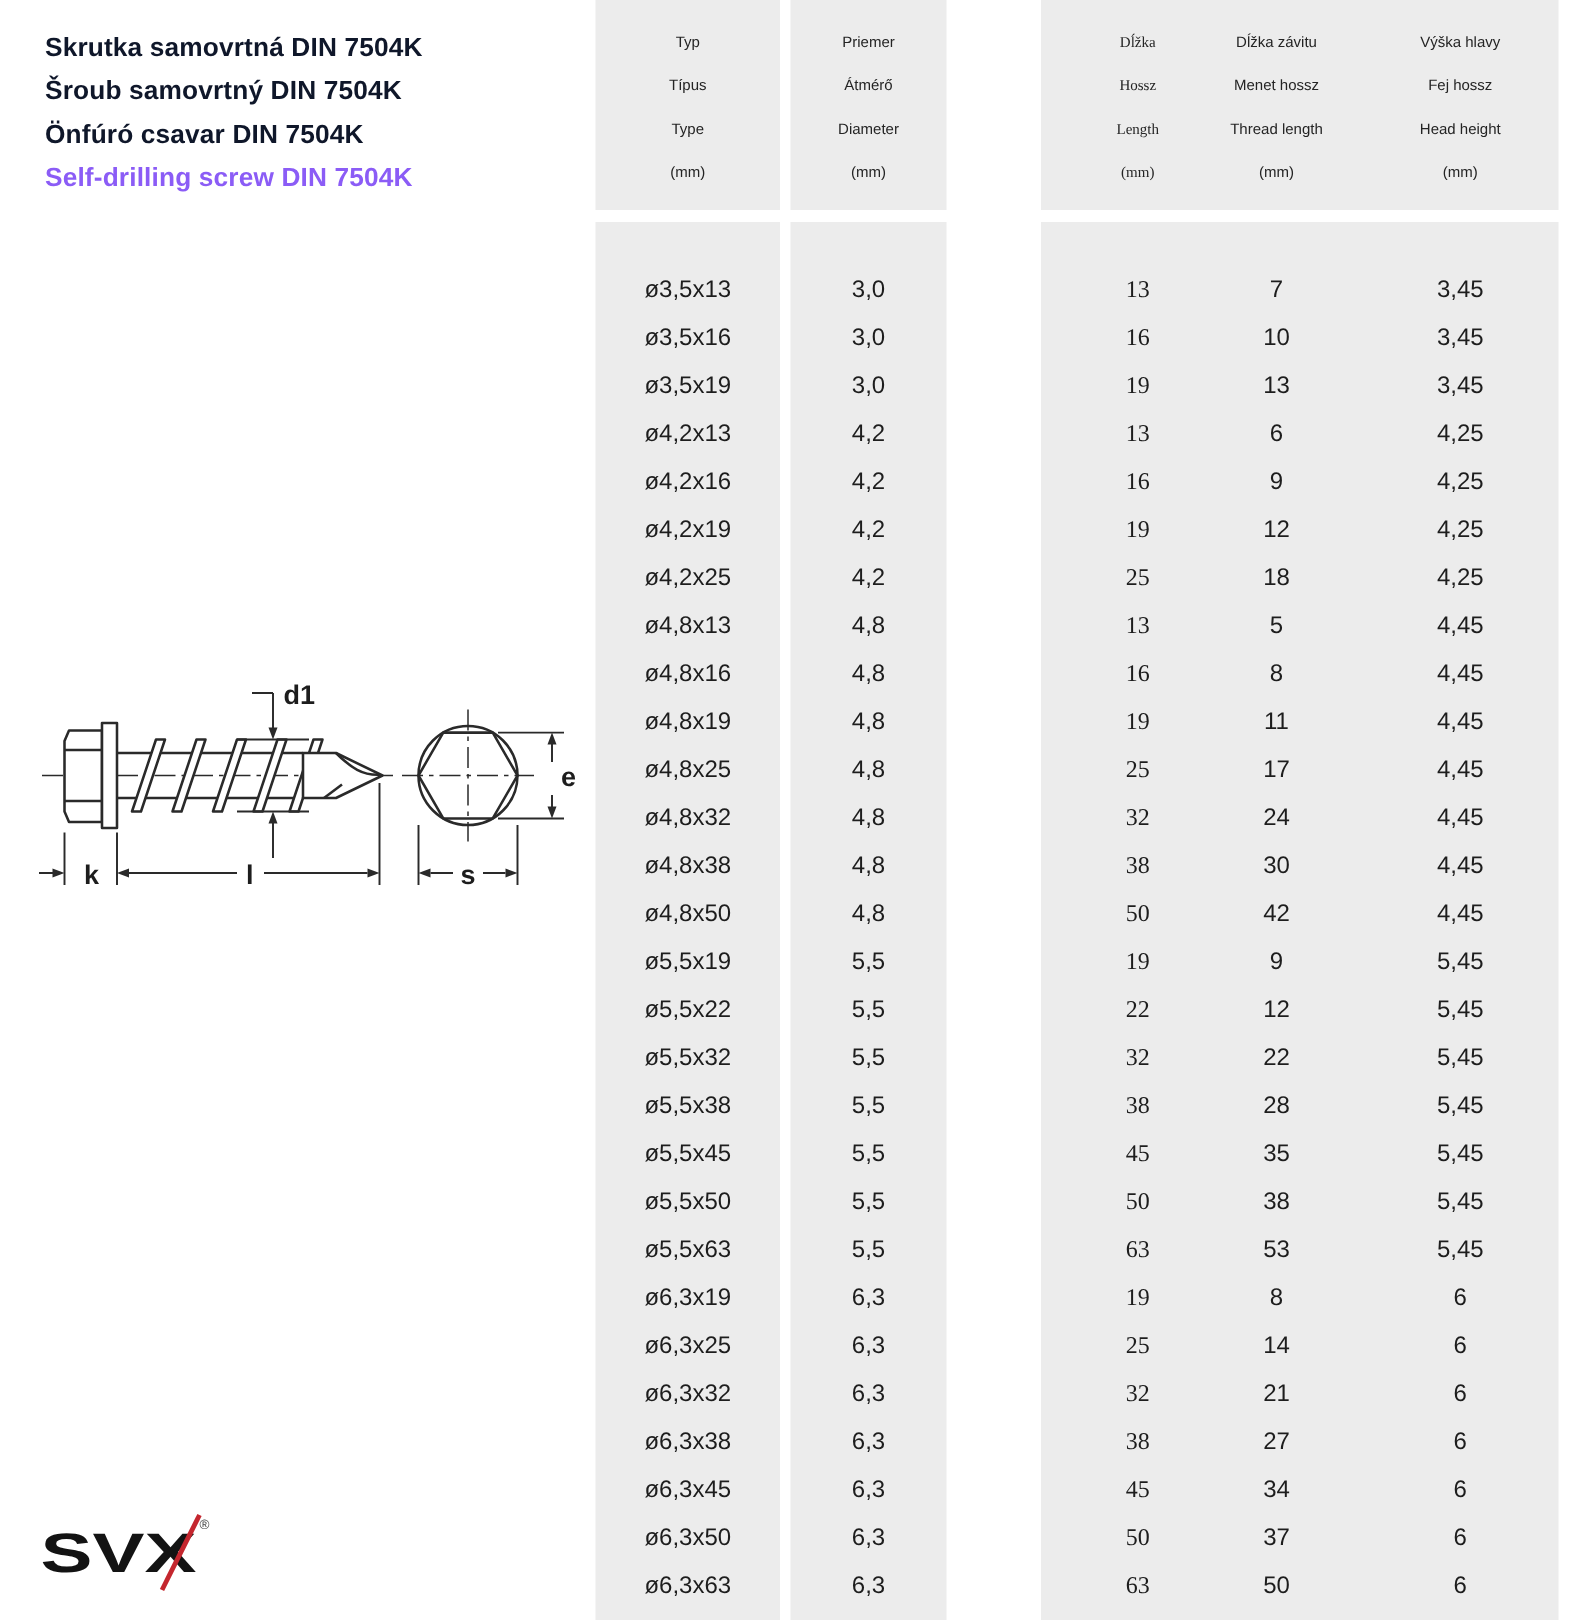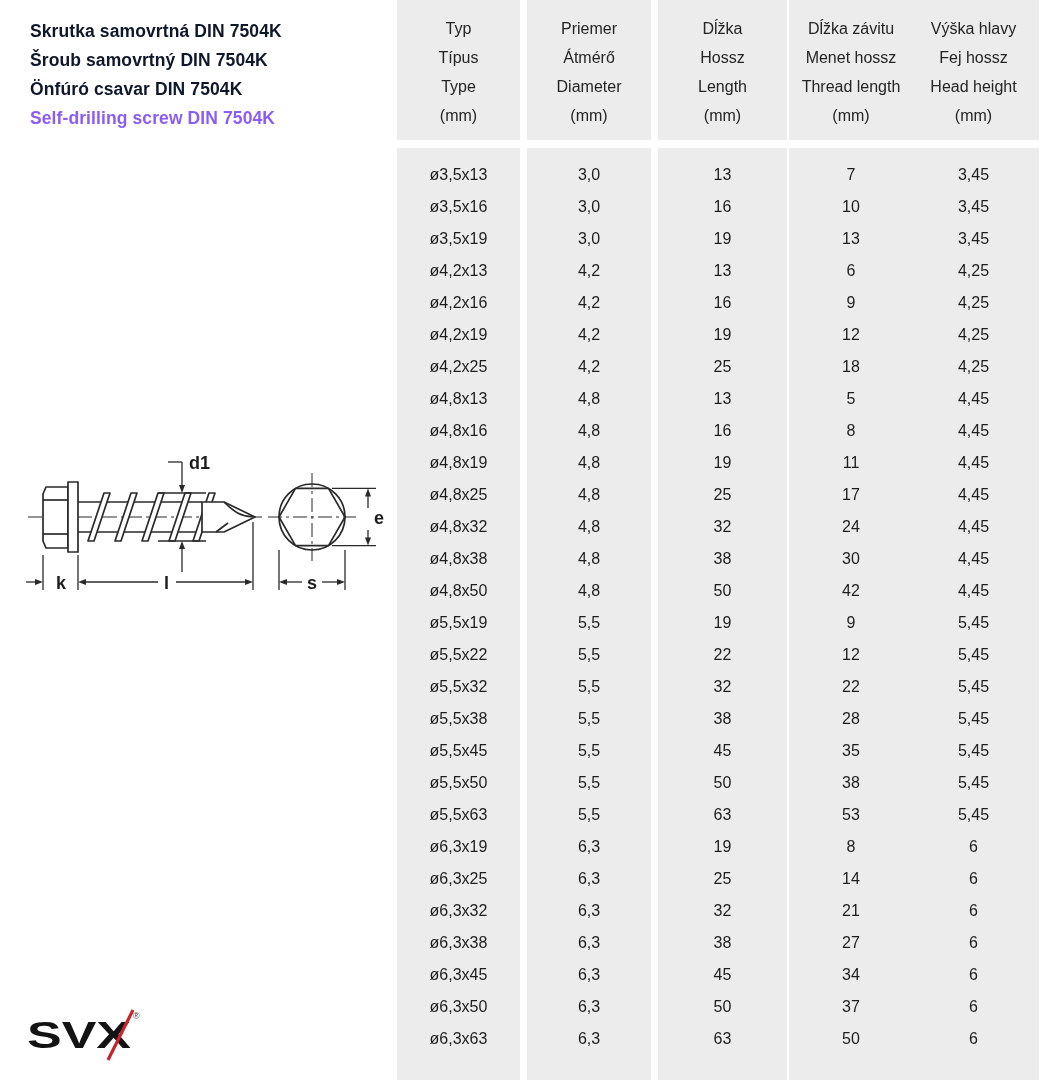--- a/index.html
+++ b/index.html
@@ -28,35 +28,35 @@
   .diagram .cl { fill: none; stroke: #2a2a2a; stroke-width: 1; stroke-dasharray: 14 4 3 4; }
   .diagram text { font-family: "Liberation Sans", sans-serif; font-size: 18px; font-weight: bold; fill: #1d1d1d; }
 
   
   .logo { position: absolute; left: 27px; top: 1008px; text-decoration: underline; }
 
   
   .spec-table { position: absolute; top: 0; left: 0; width: 1051px; height: 1080px; }
   .col { position: absolute; top: 0; height: 1080px; }
   .col:nth-child(1) { left: 397px; width: 123px; }
-  .col:nth-child(2) { left: 527px; width: 124px; }
-  .col:nth-child(3) { left: 658px; width: 129px; }
+  .col:nth-child(2) { left: 527px; width: 104px; }
+  .col:nth-child(3) { left: 694px; width: 129px; font-family: Liberation Serif, serif; }
   .col:nth-child(4) { left: 789px; width: 124px; border-radius: 20px; }
   .col:nth-child(5) { left: 908px; width: 131px; }
   .col-header {
     position: absolute; top: 0; left: 0; right: 0; height: 140px;
     background: #ececec; padding-top: 14px; box-sizing: border-box;
   }
   .col-header .hline {
-    text-align: center; font-size: 16px; line-height: 29px;
+    text-align: center; font-size: 10px; line-height: 29px;
     color: #242424; white-space: nowrap;
   }
   .col-body {
     position: absolute; top: 148px; left: 0; right: 0; bottom: 0;
-    background: #ececec; padding-top: 11px; box-sizing: border-box;
+    background: #ececec; padding-top: 30px; box-sizing: border-box;
   }
   .cell {
     height: 32px; line-height: 32px; text-align: center;
     font-size: 16px; color: #1d1d1d; white-space: nowrap;
   }
 </style>
 </head>
 <body>
 
 <div class="page">

